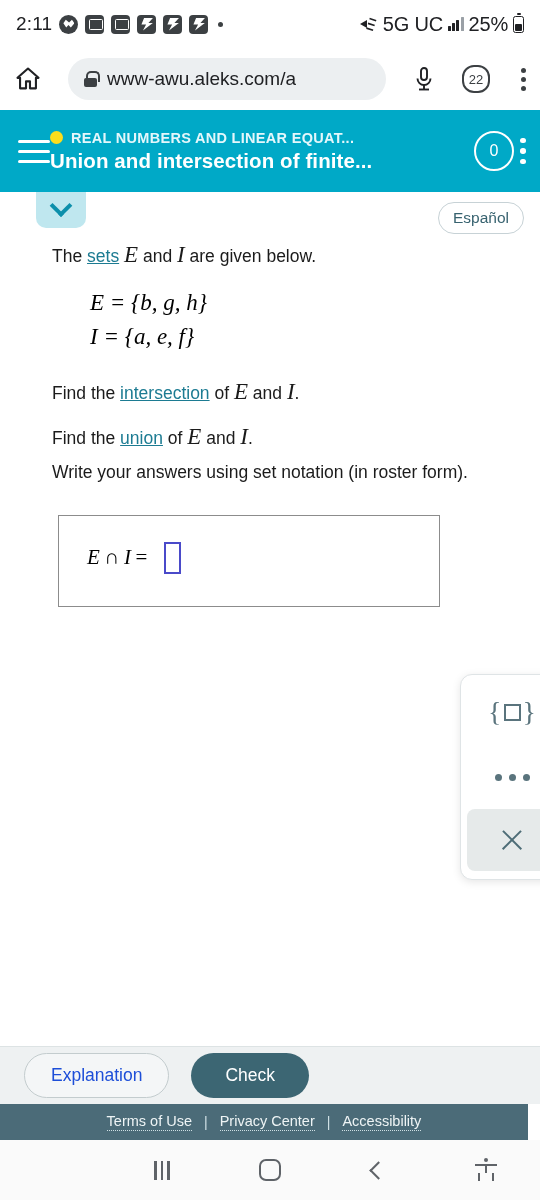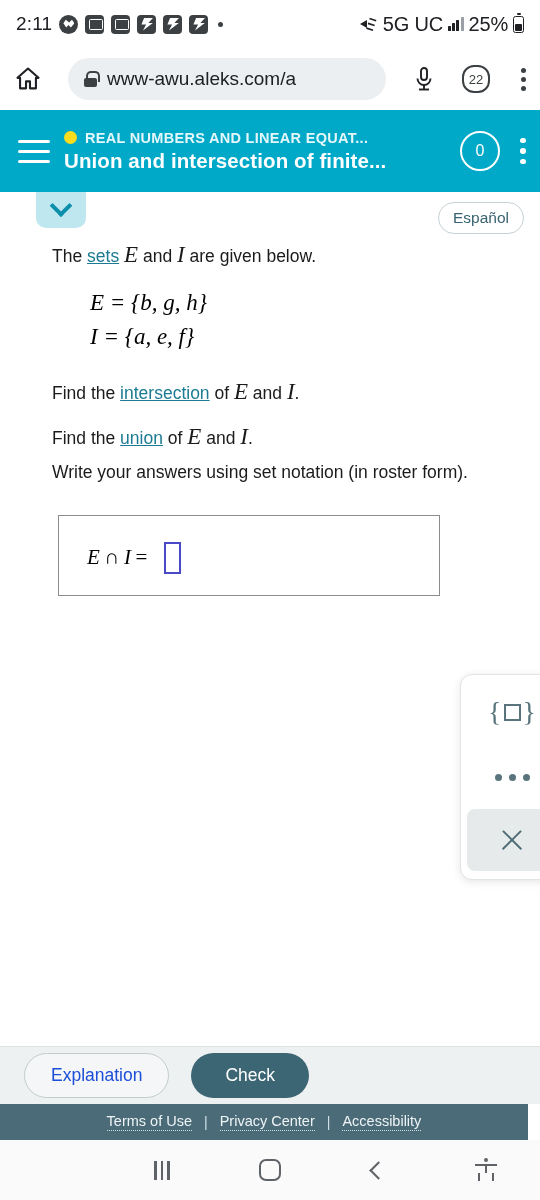--- a/index.html
+++ b/index.html
@@ -80,21 +80,21 @@
     width:28px;height:28px;border:2.3px solid #3c4043;border-radius:12px;
     display:flex;align-items:center;justify-content:center;
     font-size:13px;color:#3c4043;flex:0 0 auto;
   }
   .kebab{ width:6px; display:flex;flex-direction:column;gap:4px;align-items:center;flex:0 0 auto;margin-left:4px;}
   .kebab i{width:5px;height:5px;border-radius:50%;background:#3c4043;display:block;}
 
   
   .aleks-header{
     background:#00a9c7; height:82px; display:flex; align-items:center;
-    padding: 0 14px 0 18px; gap:14px;
+    padding: 0 14px 0 18px; 
   }
   .hamburger{ width:32px; display:flex; flex-direction:column; gap:7px; flex:0 0 auto;}
   .hamburger i{height:3px;background:#fff;border-radius:2px;display:block;}
   .head-txt{flex:1; min-width:0;}
   .head-line1{ display:flex; align-items:center; gap:8px;}
   .yellow-dot{width:13px;height:13px;border-radius:50%;background:#fbdd1d;flex:0 0 auto;}
   .topic{
     color:#e4f7fb; font-size:14.5px; letter-spacing:.3px; font-weight:600;
     white-space:nowrap; overflow:hidden; text-overflow:ellipsis;
   }
@@ -132,21 +132,21 @@
     font-family:"Liberation Serif", serif; font-style:italic;
     font-size:23px; margin: 16px 0 0 38px; line-height:1.38; white-space:nowrap;
   }
   .instr{ margin-top:22px; }
   .instr .line + .line { margin-top:12px; }
   .instr .line.tight { margin-top:6px; }
 
   
   .answerbox{
     margin: 30px 0 0 6px; width: 382px; border:1.6px solid #8c8c8c;
-    background:#fff; padding: 26px 0 21px 28px; text-align: right;
+    background:#fff; padding: 26px 0 32px 28px; text-align: right;
   }
   .ansrow{ display:flex; align-items:center; gap:0; }
   .ansrow + .ansrow{ margin-top: 46px; }
   .anslabel{
     font-family:"Liberation Serif", serif; font-size:21px; font-style:italic;
     white-space:nowrap; letter-spacing:.5px;
   }
   .anslabel .op{ font-style:normal; padding:0 4px; }
   .inputslot{
     width:17px;height:32px;border:2.2px solid #4a4ac9;background:#fff;

